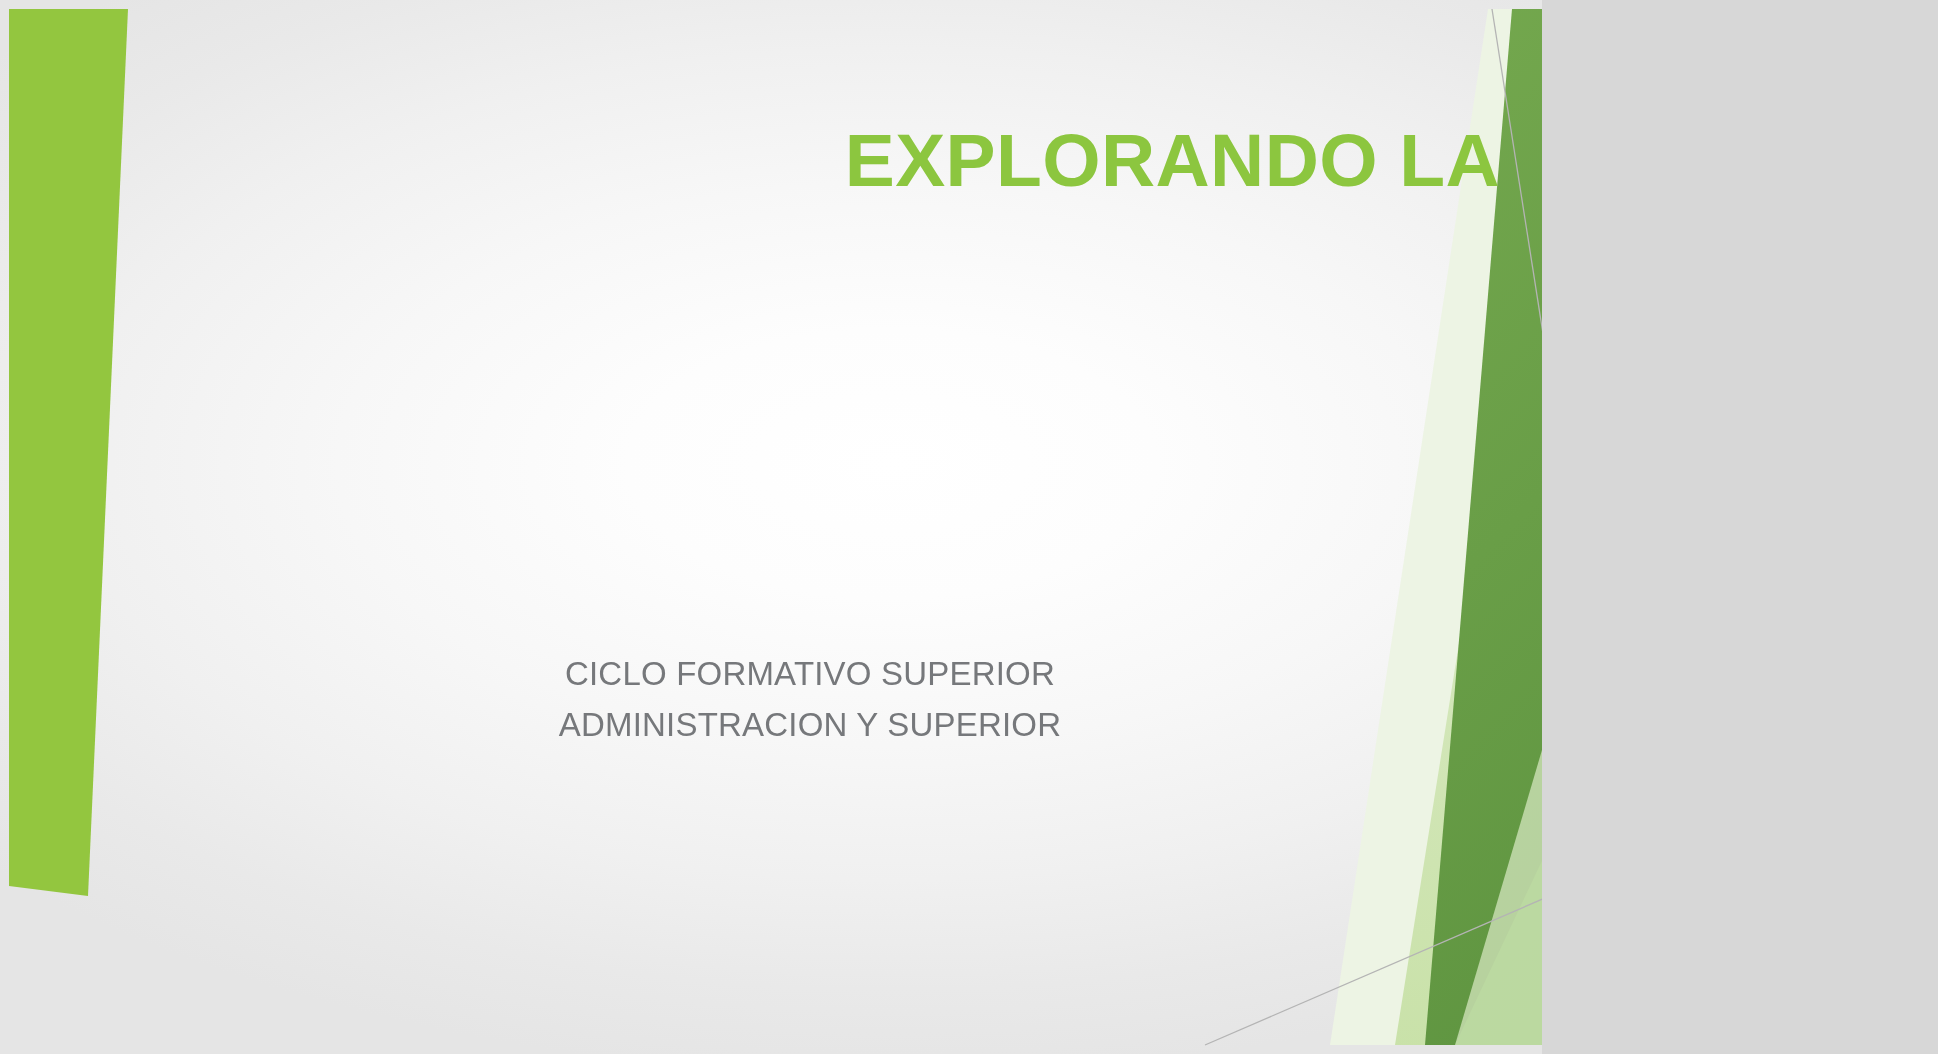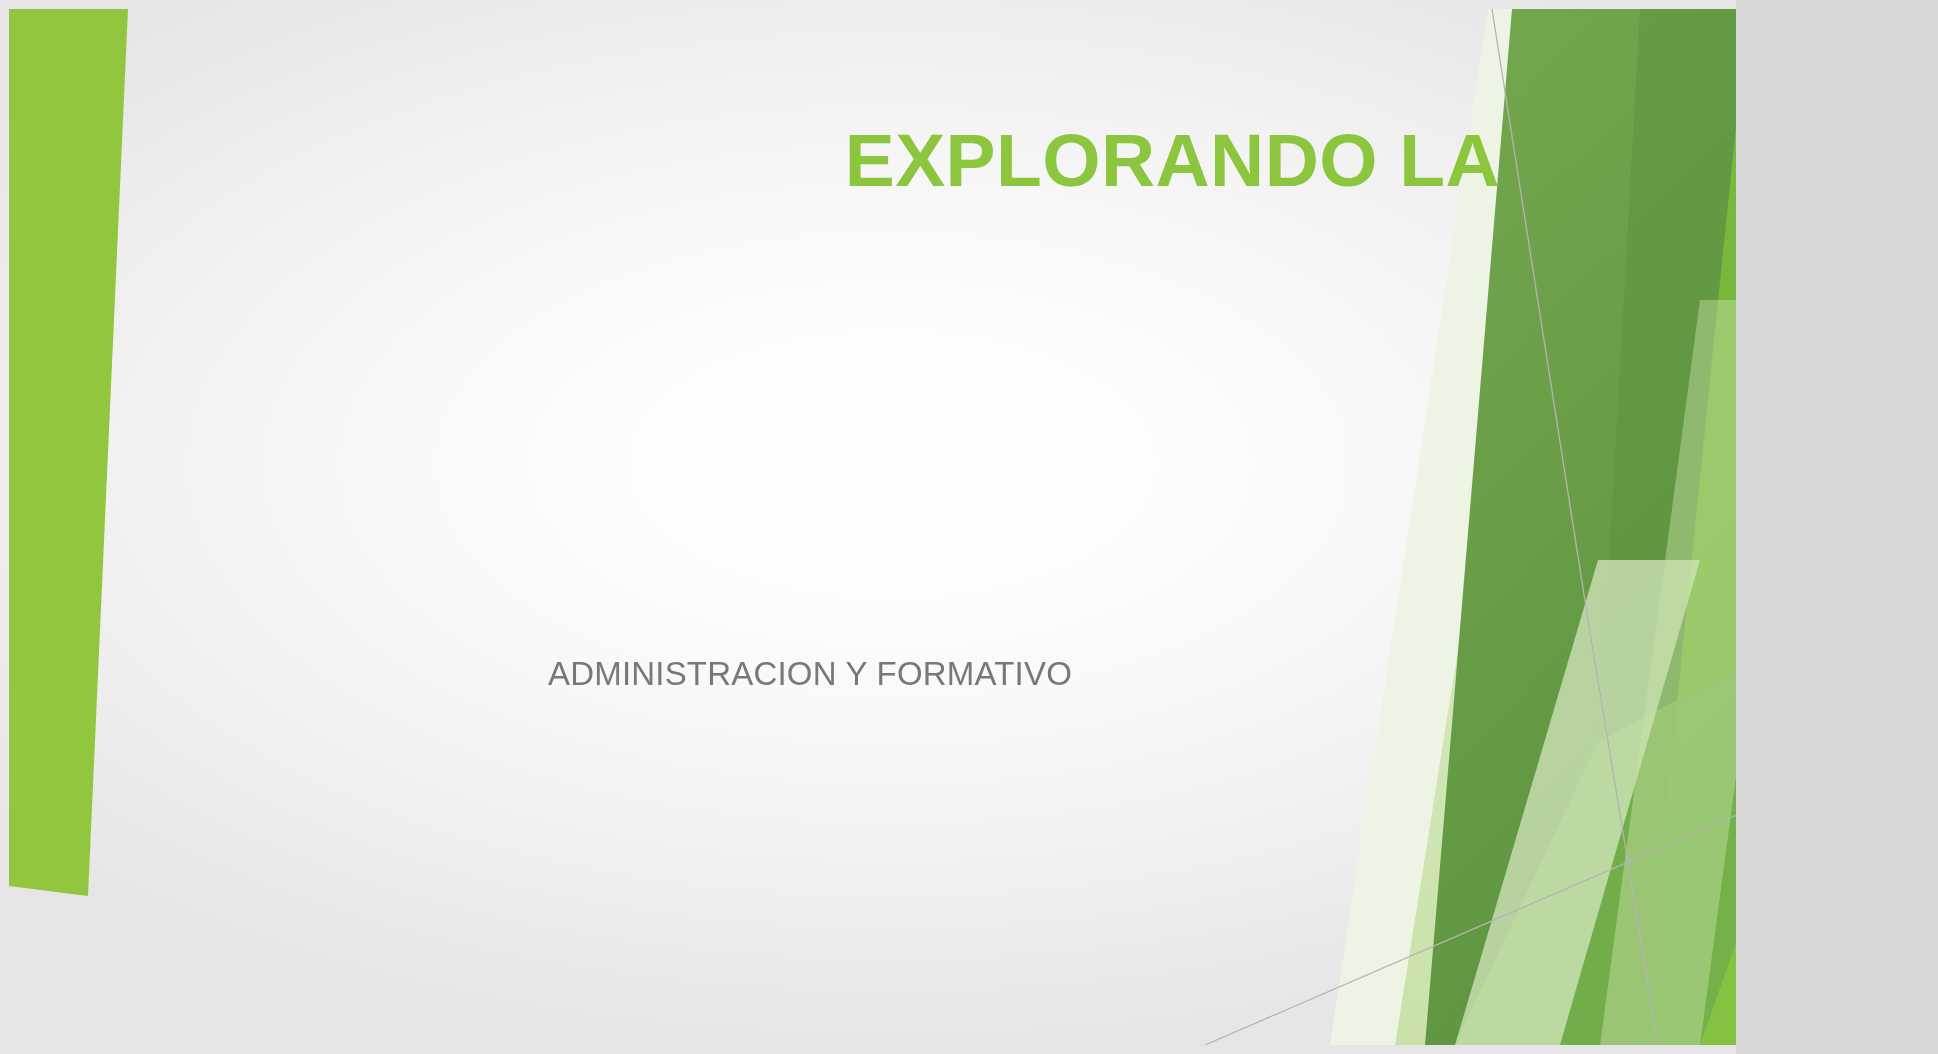--- a/index.html
+++ b/index.html
@@ -17,21 +17,21 @@
     width: 1938px;
     height: 1054px;
     overflow: hidden;
     background: #d7d7d7;
   }
 
   #slide-canvas {
     position: absolute;
     left: 0;
     top: 0;
-    width: 1736px;
+    width: 1542px;
     height: 1054px;
     overflow: hidden;
   }
 
   
   #slide-surface {
     position: absolute;
     left: 0;
     top: 0;
     width: 1938px;
@@ -156,17 +156,18 @@
         <line x1="1205" y1="1045" x2="1938" y2="728"></line>
       </g>
 
     </svg>
 
     <div id="title-block">
       <span class="title-line">EXPLORANDO LA</span>
     </div>
 
     <div id="subtitle-block">
-      <span class="subtitle-line">ADMINISTRACION Y FORMATIVO</span>
+      <span class="subtitle-line">CICLO FORMATIVO SUPERIOR</span>
+      <span class="subtitle-line">ADMINISTRACION Y SUPERIOR</span>
     </div>
 
   </div>
 </div>
 
 </body></html>

